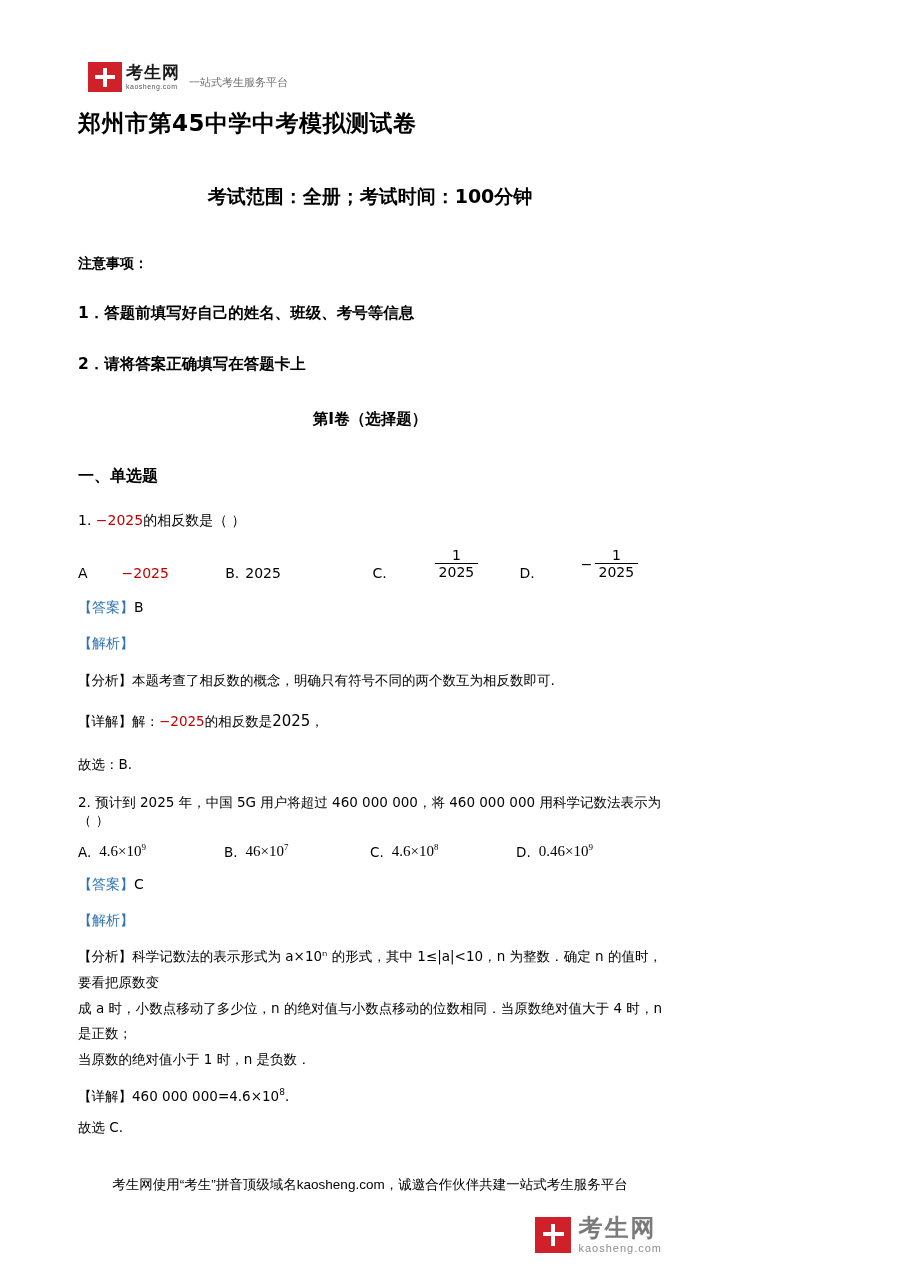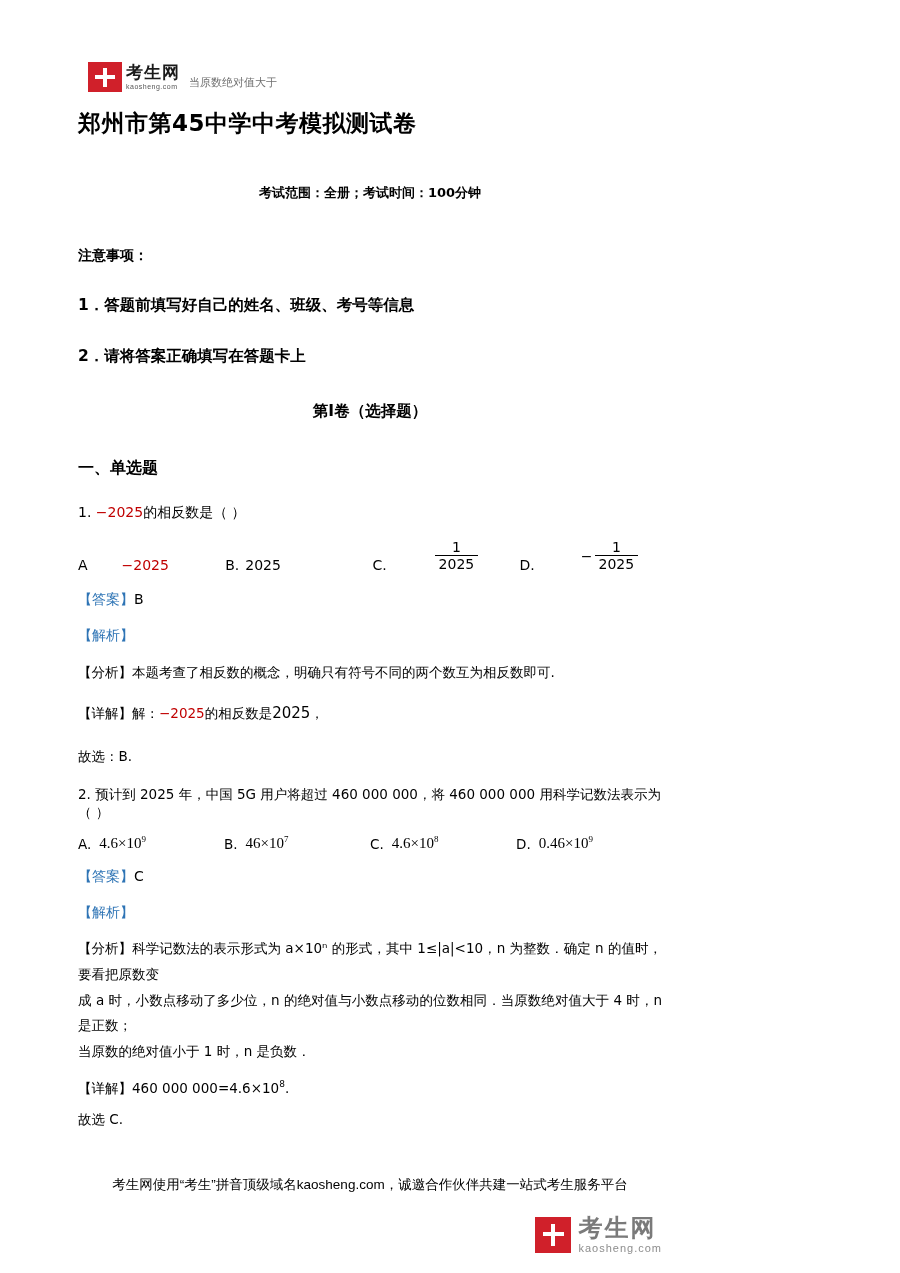--- a/index.html
+++ b/index.html
@@ -85,21 +85,21 @@
   .doc-title {
     font-size: 23px;
     font-weight: bold;
     margin: 0;
     padding-top: 108px;
     font-family: "DejaVu Sans", sans-serif;
     letter-spacing: .5px;
   }
   .doc-subtitle {
     text-align: center;
-    font-size: 13px;
+    font-size: 19px;
     font-weight: bold;
     margin-top: 45px;
     font-family: "DejaVu Sans", sans-serif;
   }
   .notice-title {
     font-size: 14px;
     font-weight: bold;
     margin-top: 45px;
     font-family: "DejaVu Sans", sans-serif;
   }
@@ -267,21 +267,21 @@
 <body>
 
 <div class="page">
 
   <div class="logo-wrap">
     <span class="logo-mark"></span>
     <span class="logo-text">
       <span class="logo-cn">考生网</span>
       <span class="logo-en">kaosheng.com</span>
     </span>
-    <span class="logo-slogan">当原数绝对值大于</span>
+    <span class="logo-slogan">一站式考生服务平台</span>
   </div>
 
   <h1 class="doc-title">郑州市第45中学中考模拟测试卷</h1>
   <div class="doc-subtitle">考试范围：全册；考试时间：100分钟</div>
 
   <div class="notice-title">注意事项：</div>
   <div class="notice-item">1．答题前填写好自己的姓名、班级、考号等信息</div>
   <div class="notice-item">2．请将答案正确填写在答题卡上</div>
 
   <div class="part-title">第I卷（选择题）</div>

